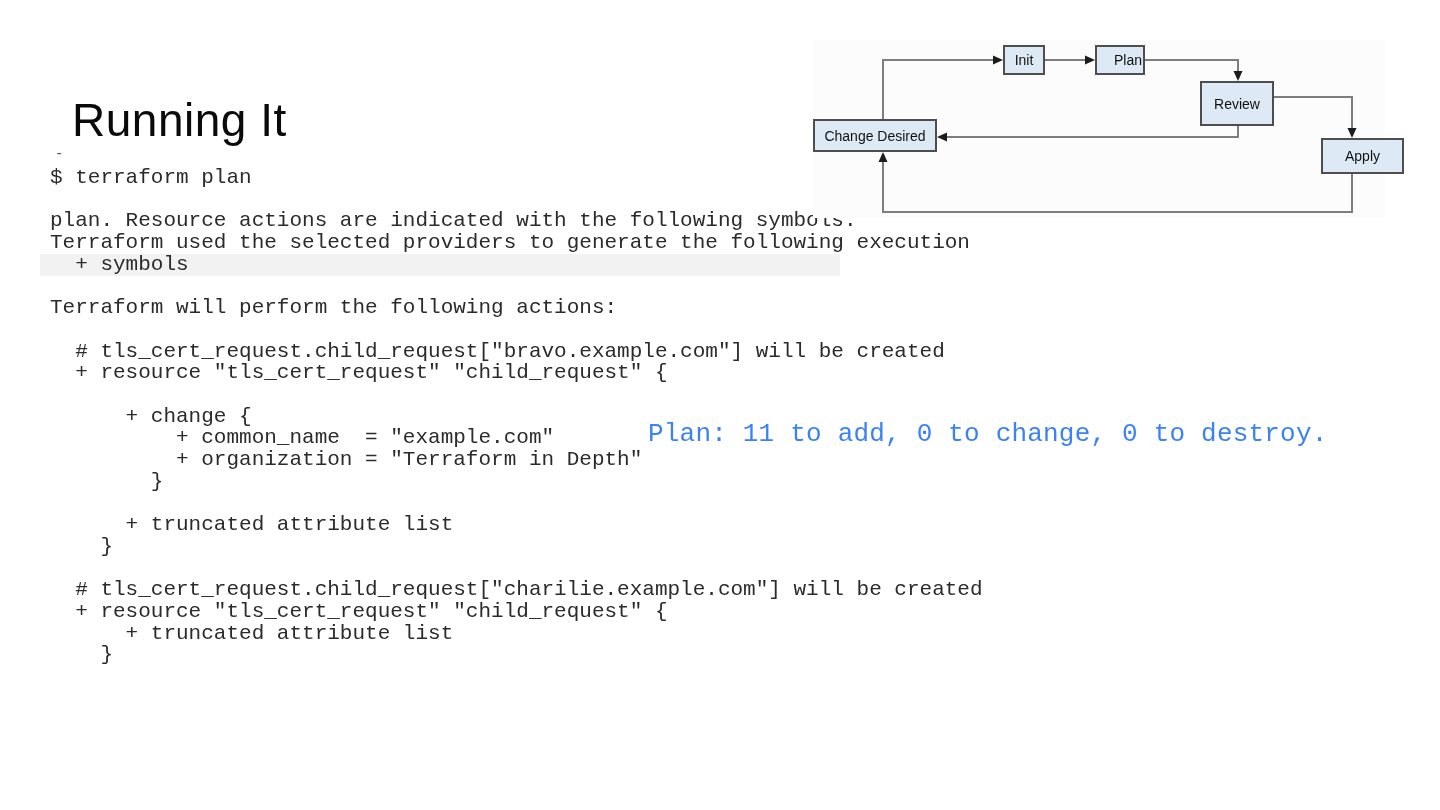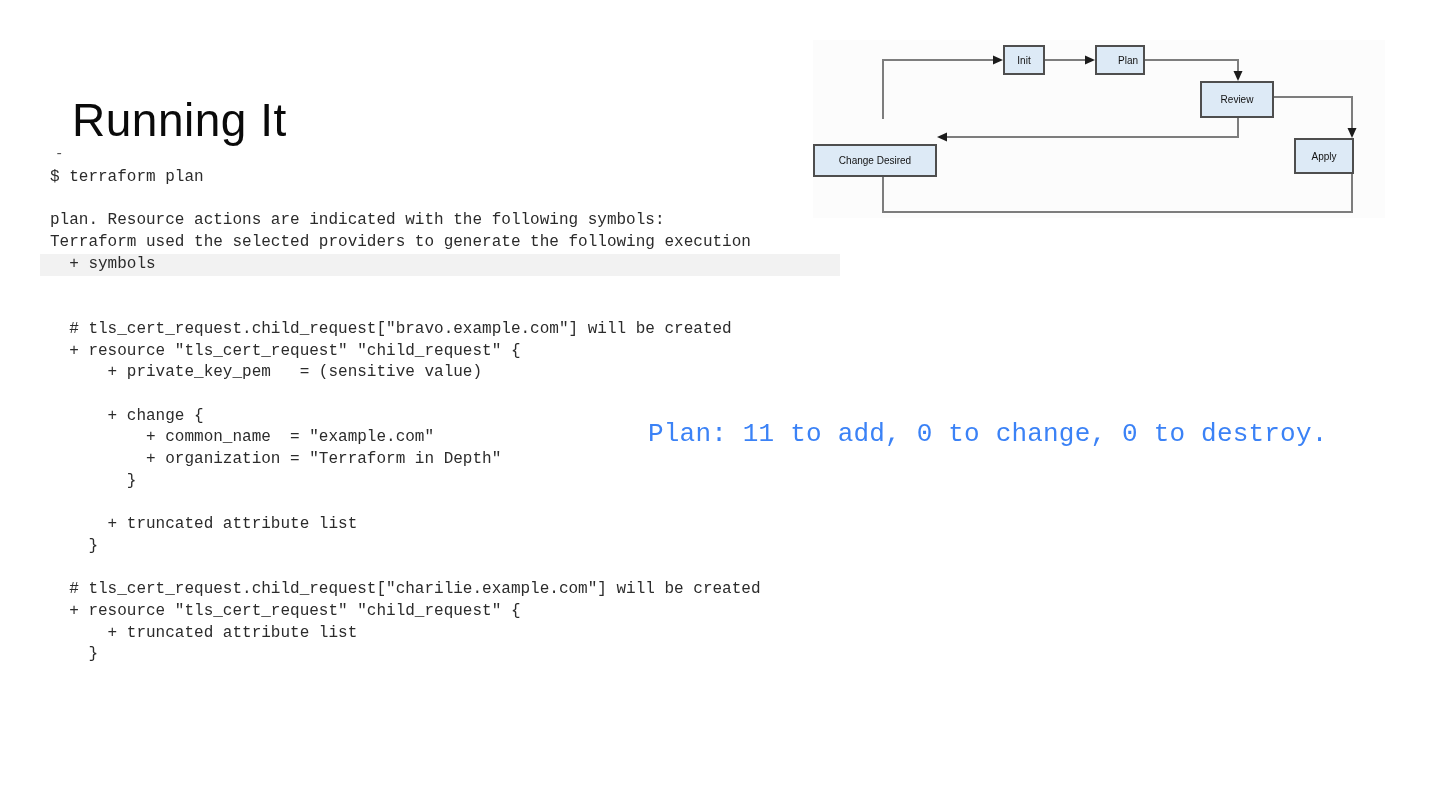--- a/index.html
+++ b/index.html
@@ -6,62 +6,62 @@
   .slide{position:relative;width:1440px;height:810px;background:#ffffff;overflow:hidden;
          font-family:"Liberation Sans",sans-serif;}
 
   .slide-title{position:absolute;left:64px;top:89px;margin:8px;font-size:46px;font-weight:400;
                color:#0a0a0a;letter-spacing:0.5px;line-height:1;}
 
   .stray{position:absolute;left:55px;top:146px;font-family:"Liberation Mono",monospace;
          font-size:14px;color:#555;}
 
   .terminal{position:absolute;left:40px;top:167px;width:800px;
-            font-family:"Liberation Mono",monospace;font-size:16px;line-height:21.7px;
+            font-family:"Liberation Mono",monospace;font-size:21px;line-height:21.7px;
             color:#2b2b2b;}
   .tline{white-space:pre;padding-left:10px;min-height:21.7px;}
   .tline.hl{background:var(--hl,#f2f2f2);}
 
   .plan-summary{position:absolute;left:648px;top:419px;
                 font-family:"Liberation Mono",monospace;font-size:26px;letter-spacing:0.2px;
                 color:#3b82f6;white-space:pre;}
 
   .diagram{position:absolute;left:813px;top:40px;width:572px;height:178px;background:#fcfcfc;}
   .diagram svg{position:absolute;left:0;top:0;width:572px;height:178px;}
   .edge{stroke:var(--arrow-line,#7d7d7d);stroke-width:2;fill:none;}
   .ahead{fill:var(--arrow-head,#1c1c1c);stroke:none;}
   .node{position:absolute;display:flex;align-items:center;justify-content:center;
         background:var(--node-fill,#ddeaf6);border:2px solid var(--node-border,#4e4e4e);
-        box-sizing:border-box;font-size:10px;color:#111;white-space:nowrap;}
+        box-sizing:border-box;font-size:14px;color:#111;white-space:nowrap;}
   .n-init{left:190px;top:5px;width:42px;height:30px;}
   .n-plan{left:282px;top:5px;width:50px;height:30px;padding-left:16px;}
-  .n-review{left:387px;top:41px;width:74px;height:37px;}
-  .n-apply{left:481px;top:98px;width:60px;height:36px;}
-  .n-change{left:0px;top:79px;width:124px;height:33px;margin-top:25px;}
+  .n-review{left:387px;top:41px;width:74px;height:45px;}
+  .n-apply{left:508px;top:98px;width:83px;height:36px;}
+  .n-change{left:0px;top:79px;width:124px;height:33px;}
 </style>
 </head>
 <body>
 
 <div class="slide">
 
   <h1 class="slide-title">Running It</h1>
 
   <div class="stray">-</div>
 
   <div class="terminal">
       <div class="tline">$ terraform plan</div>
       <div class="tline">&nbsp;</div>
       <div class="tline">plan. Resource actions are indicated with the following symbols:</div>
       <div class="tline">Terraform used the selected providers to generate the following execution</div>
       <div class="tline hl">  + symbols</div>
       <div class="tline">&nbsp;</div>
+      <div class="tline">Terraform will perform the following actions:</div>
       <div class="tline">&nbsp;</div>
       <div class="tline">  # tls_cert_request.child_request["bravo.example.com"] will be created</div>
       <div class="tline">  + resource "tls_cert_request" "child_request" {</div>
-      <div class="tline">      + private_key_pem   = (sensitive value)</div>
       <div class="tline">&nbsp;</div>
       <div class="tline">      + change {</div>
       <div class="tline">          + common_name  = "example.com"</div>
       <div class="tline">          + organization = "Terraform in Depth"</div>
       <div class="tline">        }</div>
       <div class="tline">&nbsp;</div>
       <div class="tline">      + truncated attribute list</div>
       <div class="tline">    }</div>
       <div class="tline">&nbsp;</div>
       <div class="tline">  # tls_cert_request.child_request["charilie.example.com"] will be created</div>

